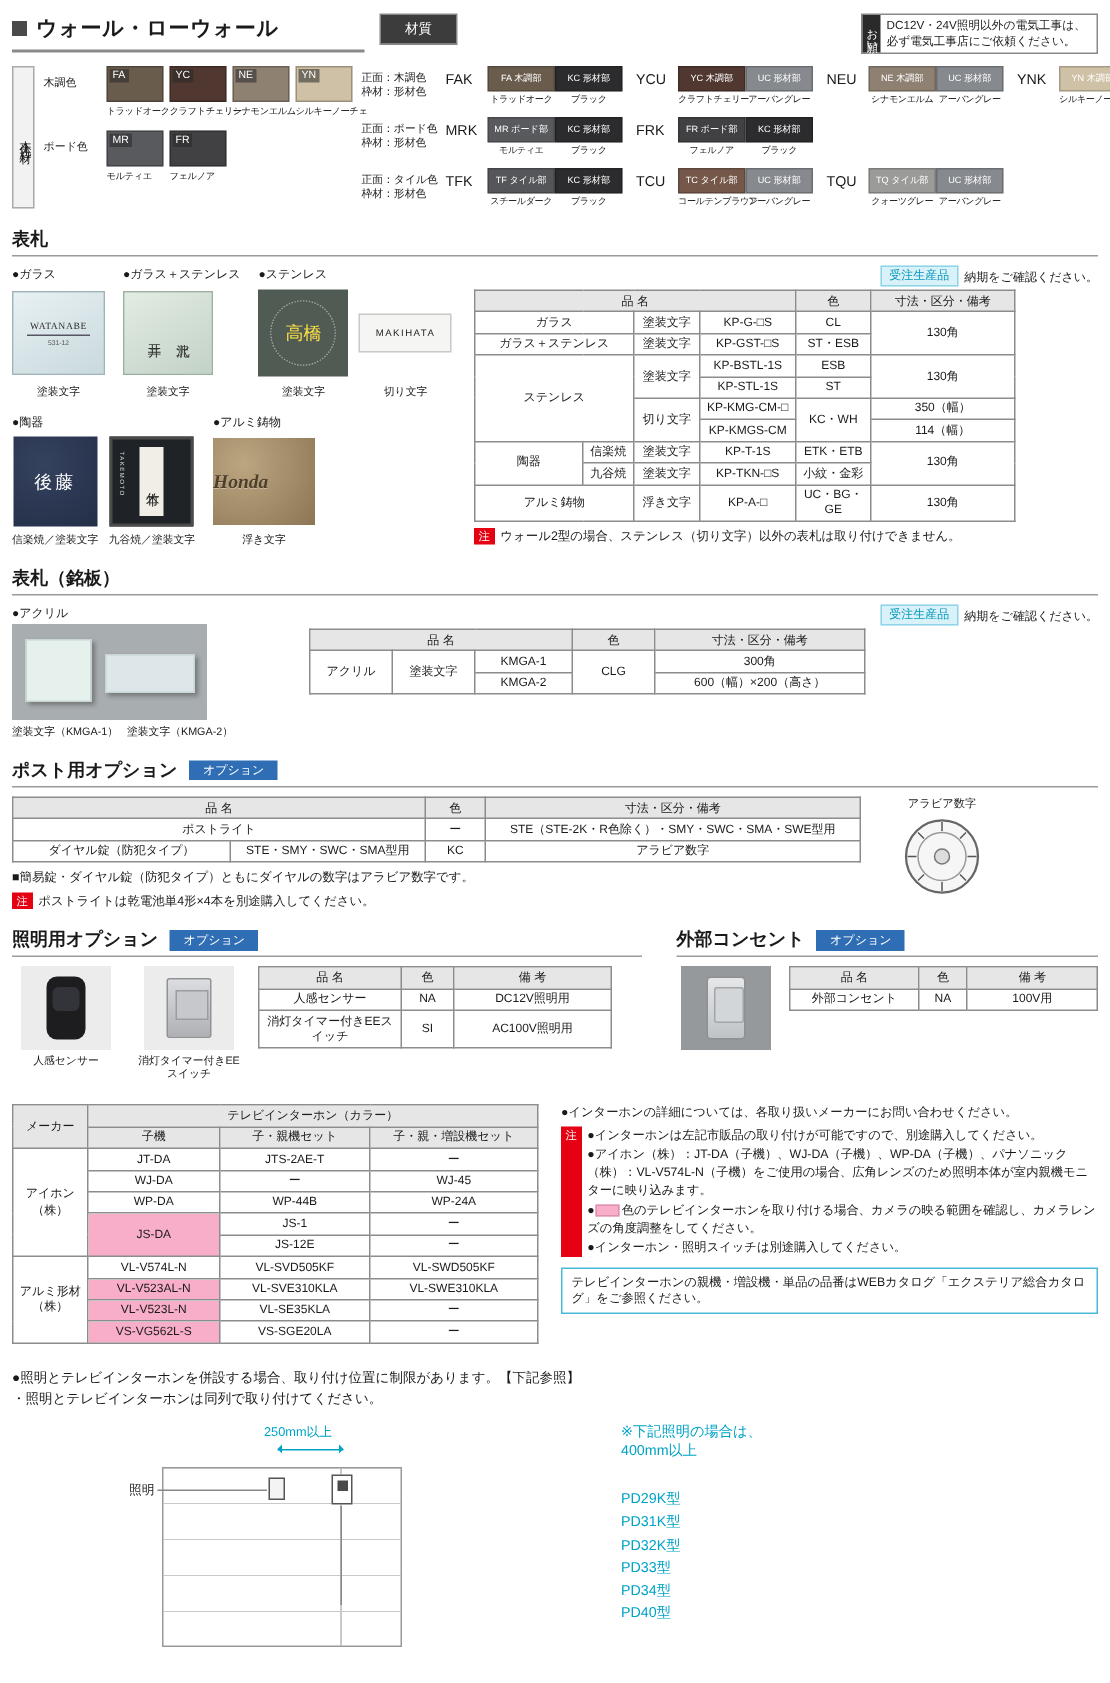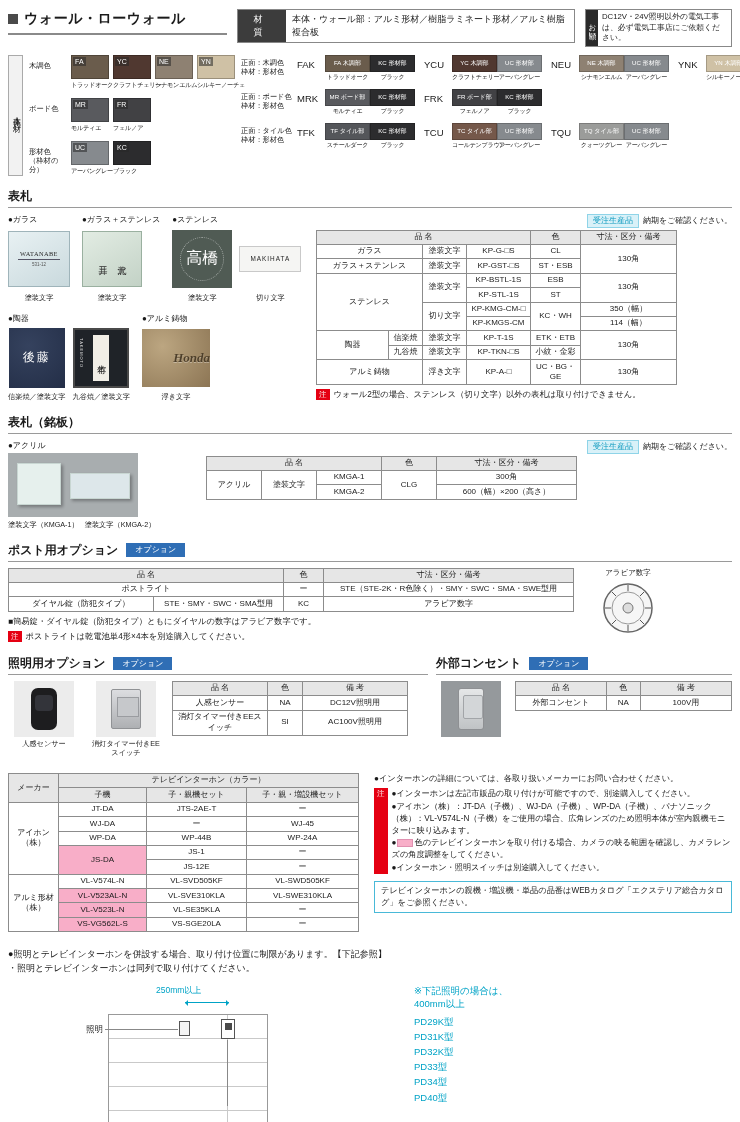--- a/index.html
+++ b/index.html
@@ -67,51 +67,51 @@
 .np-box{height:64px;display:flex;align-items:center;justify-content:center}
 .np-cap{font-size:7.2px;margin-top:2px;white-space:nowrap}
 .plate-g{width:62px;height:56px;background:linear-gradient(150deg,#e8f1f3,#c9d9dd);border:1px solid #9fb4ba;display:flex;flex-direction:column;align-items:center;justify-content:center;gap:2px}
 .plate-g .nm{font-size:6.4px;letter-spacing:.4px;color:#2a2a2a;font-family:"Liberation Serif",serif}
 .plate-g .ln{width:70%;border-top:1px solid #556}
 .plate-g .sb{font-size:4.5px;color:#555}
 .plate-g2{width:60px;height:56px;background:linear-gradient(150deg,#e2ece3,#c3d2c6);border:1px solid #9ab0a0;display:flex;align-items:center;justify-content:center;gap:6px}
 .vtext{writing-mode:vertical-rl;text-orientation:upright;font-size:9px;color:#333;font-family:"Liberation Serif",serif}
 .plate-st{width:60px;height:58px;background:#505b54;display:flex;align-items:center;justify-content:center;position:relative}
 .plate-st .ring{position:absolute;width:44px;height:44px;border:1px dotted rgba(255,255,255,.45);border-radius:50%}
-.plate-st .nm{color:#ffffff;font-size:16px;font-family:Liberation Mono, monospace}
+.plate-st .nm{color:#fde047;font-size:12px;font-family:Liberation Mono, monospace}
 .plate-cut{width:62px;height:26px;background:#f5f5f3;border:1px solid #c9c9c9;display:flex;align-items:center;justify-content:center}
 .plate-cut span{font-size:6.4px;letter-spacing:1px;color:#222}
 .plate-p1{width:56px;height:60px;background:radial-gradient(circle at 35% 30%,#35425e,#232e47);display:flex;align-items:center;justify-content:center}
 .plate-p1 span{color:#fff;font-size:12px;font-family:"Liberation Serif",serif;letter-spacing:2px}
 .plate-p2{width:56px;height:60px;background:#1f2328;border:2px solid #4a4a4a;display:flex;align-items:center;justify-content:center;position:relative}
 .plate-p2 .strip{width:16px;height:46px;background:#f1eee6;display:flex;align-items:center;justify-content:center}
 .plate-p2 .strip span{writing-mode:vertical-rl;text-orientation:upright;font-size:9px;color:#222;font-family:"Liberation Serif",serif}
 .plate-p2 .romaji{position:absolute;left:4px;top:8px;writing-mode:vertical-rl;font-size:4px;color:#ddd;letter-spacing:1px}
-.plate-cast{width:68px;height:58px;background:radial-gradient(circle at 30% 30%,#bca681,#8c7554);display:flex;align-items:center;justify-content:flex-end}
+.plate-cast{width:68px;height:58px;background:radial-gradient(circle at 30% 30%,#bca681,#8c7554);display:flex;align-items:center;justify-content:flex-start}
 .plate-cast span{font-family:"Liberation Serif",serif;font-style:italic;font-weight:bold;font-size:13px;color:#4e3f2a;text-shadow:0 1px 0 rgba(255,255,255,.35)}
 .np-right{flex:1}
 
 
 .mb-flex{display:flex;gap:18px;margin-top:6px}
 .mb-left{width:180px}
 .acr-img{width:130px;height:64px;background:#a8adaf;position:relative;margin-top:2px}
 .acr1{position:absolute;left:9px;top:10px;width:44px;height:42px;background:rgba(236,245,242,.92);border:1px solid #c8d6d2;box-shadow:2px 2px 3px rgba(0,0,0,.3)}
 .acr2{position:absolute;left:62px;top:20px;width:60px;height:26px;background:rgba(226,236,239,.92);border:1px solid #c8d6d2;box-shadow:2px 2px 3px rgba(0,0,0,.3)}
 .mb-caps{display:flex;gap:6px;font-size:7.2px;margin-top:3px;white-space:nowrap}
 .mb-right{flex:1}
 
 
 .post-flex{display:flex;gap:16px;margin-top:6px}
 .post-left{width:568px}
 .post-notes{font-size:8.3px;margin-top:4px;line-height:1.4}
 .dial-block{width:72px;text-align:center;padding-top:0}
 .dial-label{font-size:7.5px;margin-bottom:2px}
 
 
-.two-col{display:flex;gap:8px}
+.two-col{display:flex;gap:23px}
 .light-sec{width:420px}
 .outlet-sec{flex:1}
 .dev-flex{display:flex;gap:10px;margin-top:6px;align-items:flex-start}
 .dev-card{display:flex;flex-direction:column;align-items:center;width:72px}
 .dev-img{width:60px;height:56px;display:flex;align-items:center;justify-content:center}
 .bg-white{background:#ececec}
 .bg-gray{background:#95999c}
 .sensor{width:26px;height:42px;background:#1d1d1f;border-radius:7px;position:relative}
 .sensor::after{content:'';position:absolute;left:4px;top:7px;width:18px;height:16px;background:#33343a;border-radius:4px}
 .switch{width:30px;height:40px;background:linear-gradient(#dcdde0,#aeb0b3);border:1px solid #909295;border-radius:2px;position:relative}
@@ -134,29 +134,29 @@
 .mount-bar{background:#5a5a5a;color:#fff;font-size:10px;font-weight:bold;padding:3px 10px;width:400px}
 .mount-bullets{font-size:9px;line-height:1.55;margin-top:2px}
 .mount-flex{display:flex;margin-top:8px}
 .diagram{position:relative;width:310px;height:160px;margin-left:60px}
 .wall{position:absolute;left:40px;top:30px;width:160px;height:120px;border:1px solid #999;
 background:linear-gradient(to right,transparent 0 118px,#c9c9c9 118px 119px,transparent 119px),
 repeating-linear-gradient(to bottom,#fff 0 23px,#c9c9c9 23px 24px)}
 .light-box{position:absolute;left:70px;top:6px;width:11px;height:15px;border:1px solid #555;background:#f4f4f4}
 .icom-box{position:absolute;left:112px;top:4px;width:14px;height:20px;border:1px solid #555;background:#fff}
 .icom-box::after{content:'';position:absolute;left:3px;top:3px;width:7px;height:7px;background:#4a4a4a}
-.dim-label{position:absolute;left:88px;top:1px;color:#00a3c6;font-size:8.5px;white-space:nowrap}
+.dim-label{position:absolute;left:108px;top:1px;color:#00a3c6;font-size:8.5px;white-space:nowrap}
 .dim-arrow{position:absolute;left:117px;top:18px;width:44px;border-top:1px solid #00a3c6}
 .dim-arrow::before{content:'';position:absolute;left:0;top:-3.5px;border:3.5px solid transparent;border-right-color:#00a3c6;border-left:0}
 .dim-arrow::after{content:'';position:absolute;right:0;top:-3.5px;border:3.5px solid transparent;border-left-color:#00a3c6;border-right:0}
 .lbl-light{position:absolute;left:16px;top:40px;font-size:8.5px;background:#fff;padding:0 2px}
 .leader-light{position:absolute;left:26px;top:45px;width:84px;border-top:1px solid #888}
 .leader-icom{position:absolute;left:159px;top:56px;height:66px;border-left:1px solid #888}
 .pd-block{margin-left:36px;font-size:9.5px;color:#00a3c6;line-height:1.6}
-.pd-note{margin-bottom:3px;line-height:1.4}
+.pd-note{margin-bottom:18px;line-height:1.4}
 
 
 .np-table col:nth-child(1){width:72px}.np-table col:nth-child(2){width:34px}.np-table col:nth-child(3){width:44px}
 .np-table col:nth-child(4){width:64px}.np-table col:nth-child(5){width:50px}.np-table col:nth-child(6){width:96px}
 .mb-table col:nth-child(1){width:55px}.mb-table col:nth-child(2){width:55px}.mb-table col:nth-child(3){width:65px}
 .mb-table col:nth-child(4){width:55px}.mb-table col:nth-child(5){width:140px}
 .post-table col:nth-child(1){width:145px}.post-table col:nth-child(2){width:130px}.post-table col:nth-child(3){width:40px}.post-table col:nth-child(4){width:250px}
 .light-table col:nth-child(1){width:95px}.light-table col:nth-child(2){width:35px}.light-table col:nth-child(3){width:105px}
 .out-table col:nth-child(1){width:95px}.out-table col:nth-child(2){width:35px}.out-table col:nth-child(3){width:95px}
 .iph-table col:nth-child(1){width:50px}.iph-table col:nth-child(2){width:88px}.iph-table col:nth-child(3){width:100px}.iph-table col:nth-child(4){width:112px}
@@ -166,21 +166,20 @@
 
 <div class="page">
 
   <div class="top-row">
     <div class="title-wrap">
       <span class="sq"></span>
       <span class="page-title">ウォール・ローウォール</span>
     </div>
     <div class="material-box">
       <span class="material-label">材質</span>
-      <span class="material-text">本体・ウォール部：アルミ形材／樹脂ラミネート形材／アルミ樹脂複合板</span>
     </div>
     <div class="notice-box">
       <span class="notice-label">お願い</span>
       <span class="notice-text">DC12V・24V照明以外の電気工事は、必ず電気工事店にご依頼ください。</span>
     </div>
   </div>
 
   <div class="colors">
     <div class="side-strip">本体・枠材</div>
 
@@ -227,40 +226,20 @@
                 <span class="chip-code">MR</span>
               </div>
               <div class="chip-name">モルティエ</div>
             </div>
 
             <div class="swatch">
               <div class="chip" style="background: rgb(65, 65, 68);">
                 <span class="chip-code">FR</span>
               </div>
               <div class="chip-name">フェルノア</div>
-            </div>
-          </div>
-      </div>
-      <div class="swatch-row">
-        <div class="row-label">形材色
-（枠材の分）</div>
-        <div class="swatches">
-
-            <div class="swatch">
-              <div class="chip" style="background: rgb(134, 138, 142);">
-                <span class="chip-code">UC</span>
-              </div>
-              <div class="chip-name">アーバングレー</div>
-            </div>
-
-            <div class="swatch">
-              <div class="chip" style="background: rgb(44, 44, 46);">
-                <span class="chip-code">KC</span>
-              </div>
-              <div class="chip-name">ブラック</div>
             </div>
           </div>
       </div>
     </div>
 
     <div class="combo-area">
       <div class="combo-row">
         <div class="combo-head">
           <div>正面：木調色</div>
           <div>枠材：形材色</div>

